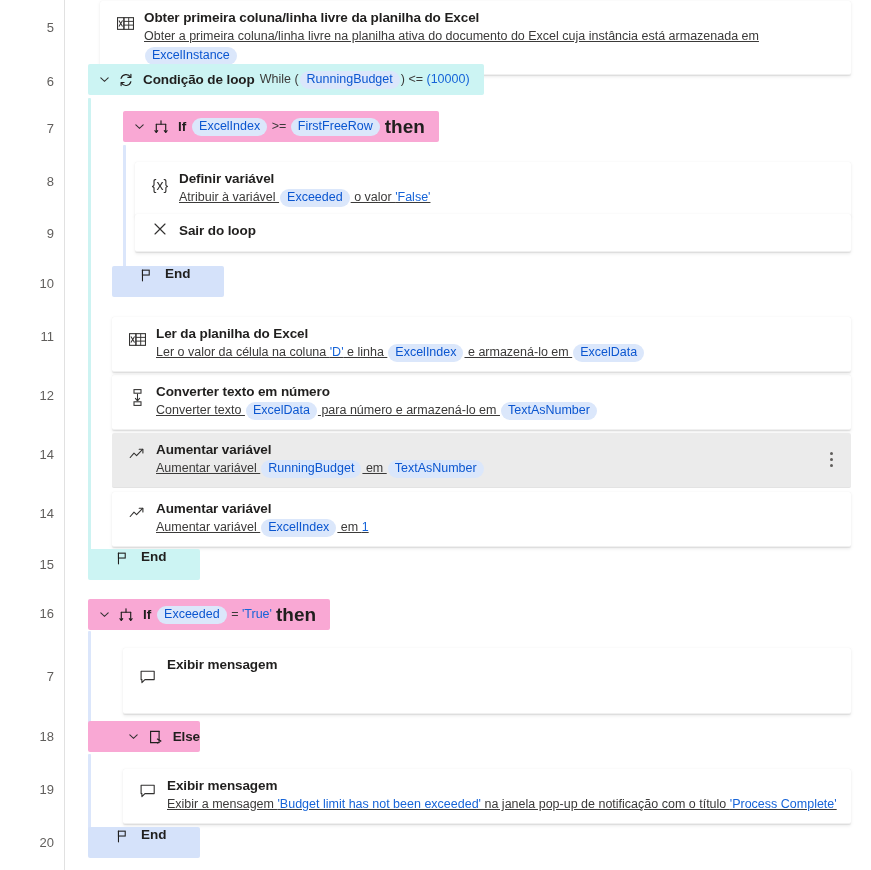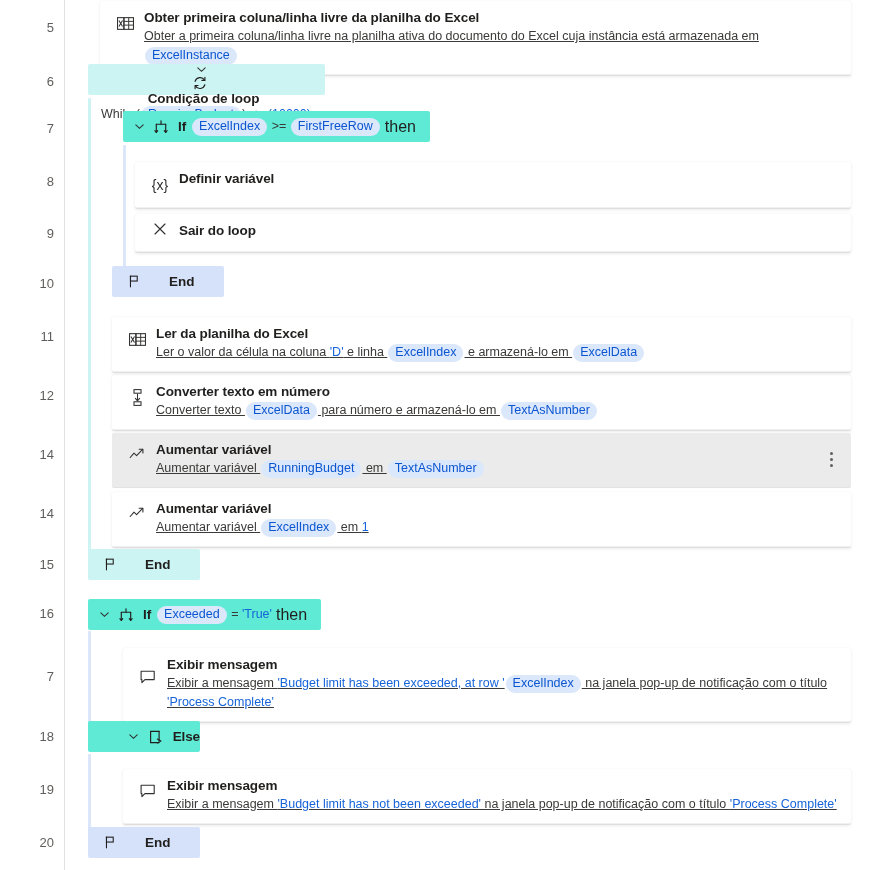--- a/index.html
+++ b/index.html
@@ -121,21 +121,21 @@
   .blockhdr {
     position: absolute;
     display: flex;
     align-items: center;
     height: 31px;
     border-radius: 2px;
     padding: 0 14px 0 8px;
     white-space: nowrap;
   }
   .blockhdr.loop  { background: #ccf4f3; }
-  .blockhdr.cond  { background: #5eead4; }
+  .blockhdr.cond  { background: #f9a8d4; }
   .blockhdr .chev {
     width: 16px; height: 16px;
     margin-right: 4px;
     display: flex; align-items: center; justify-content: center;
     color: #323130;
   }
   .blockhdr .bicon {
     width: 20px; height: 18px;
     margin-right: 7px;
     display: flex; align-items: center; justify-content: center;
@@ -146,37 +146,35 @@
     font-weight: bold;
     color: #201f1e;
     letter-spacing: -0.1px;
   }
   .blockhdr .bsub {
     font-size: 12.5px;
     color: #3b3a39;
     margin-left: 5px;
   }
   .blockhdr .bstrong {
-    font-size: 16px;
-    font-weight: normal;
+    font-size: 19px;
+    font-weight: bold;
     color: #201f1e;
     margin-left: 4px;
     text-align: right;
   }
 
   
   .endblk {
     position: absolute;
     display: flex;
-    align-items: center;
     height: 31px;
     width: 112px;
     border-radius: 2px;
-    padding-left: 12px;
-    gap: 16px;
+    padding-left: 24px;
   }
   .endblk.loop { background: #ccf4f3; }
   .endblk.cond { background: #d5e2fa; }
   .endblk .eicon {
     width: 20px; height: 18px;
     display: flex; align-items: center; justify-content: center;
     margin-right: 9px;
     color: #201f1e;
   }
   .endblk .elabel {
@@ -237,21 +235,21 @@
         </svg>
       </div>
       <div class="card-body">
         <div class="card-title">Obter primeira coluna/linha livre da planilha do Excel</div>
         <div class="card-desc">
           <span>Obter a primeira coluna/linha livre na planilha ativa do documento do Excel cuja instância está armazenada em </span><span class="chip">ExcelInstance</span>
         </div>
       </div>
     </div>
 
-    <div class="blockhdr loop" style="left:23px; top:64px;flex-direction:column;">
+    <div class="blockhdr loop" style="left:23px; top:64px;">
       <span class="chev">
         <svg width="11" height="11" viewBox="0 0 12 12">
             <path d="M2 4.3 L6 8 L10 4.3" stroke="#323130" stroke-width="1.2" fill="none" stroke-linecap="round"></path>
           </svg>
       </span>
       <span class="bicon">
         <svg width="16" height="16" viewBox="0 0 16 16" fill="none">
           <path d="M12.6 5.2A5.2 5.2 0 0 0 3.1 6.4" stroke="#201f1e" stroke-width="1.15" stroke-linecap="round"></path>
           <path d="M3.4 10.9a5.2 5.2 0 0 0 9.5-1.2" stroke="#201f1e" stroke-width="1.15" stroke-linecap="round"></path>
           <path d="M12.9 2.3v3.1h-3" stroke="#201f1e" stroke-width="1.15" stroke-linecap="round" stroke-linejoin="round"></path>
@@ -287,20 +285,23 @@
       </span>
       <span class="bstrong">then</span>
     </div>
 
     <div class="card" style="left:70px; top:162px; width:716px; min-height:46px;">
       <div class="card-icon" style="padding-top:7px;">
         <span style="font-size:14px;color:#323130;font-family:'Liberation Sans',sans-serif;">{x}</span>
       </div>
       <div class="card-body">
         <div class="card-title">Definir variável</div>
+        <div class="card-desc">
+          <span>Atribuir à variável </span><span class="chip">Exceeded</span><span> o valor </span><span class="lit">'False'</span>
+        </div>
       </div>
     </div>
 
     <div class="card" style="left:70px; top:214px; width:716px; height:38px; ">
       <div class="card-icon" style="padding-top:0;">
         <svg width="14" height="14" viewBox="0 0 14 14">
             <path d="M2 2 L12 12 M12 2 L2 12" stroke="#323130" stroke-width="1.15" stroke-linecap="round"></path>
           </svg>
       </div>
       <div class="card-body">
@@ -422,23 +423,20 @@
     </div>
 
     <div class="card" style="left:58px; top:648px; width:728px; min-height:66px;">
       <div class="card-icon" style="padding-top:14px;">
         <svg width="16" height="15" viewBox="0 0 16 15" fill="none">
           <path d="M1.1 1.2h13.1v8.4H4.9L1.9 12.6V9.6H1.1z" stroke="#323130" stroke-width="1.1" stroke-linejoin="round"></path>
         </svg>
       </div>
       <div class="card-body">
         <div class="card-title">Exibir mensagem</div>
-        <div class="card-desc">
-          <span>Exibir a mensagem </span><span class="lit">'Budget limit has been exceeded, at row '</span><span class="chip">ExcelIndex</span><span> na janela pop-up de notificação com o título </span><span class="lit">'Process Complete'</span>
-        </div>
       </div>
     </div>
 
     <div class="blockhdr cond" style="left:23px; top:721px; width:112px; padding-right:0;justify-content:flex-end;">
       <span class="chev">
         <svg width="11" height="11" viewBox="0 0 12 12">
             <path d="M2 4.3 L6 8 L10 4.3" stroke="#323130" stroke-width="1.2" fill="none" stroke-linecap="round"></path>
           </svg>
       </span>
       <span class="bicon">

